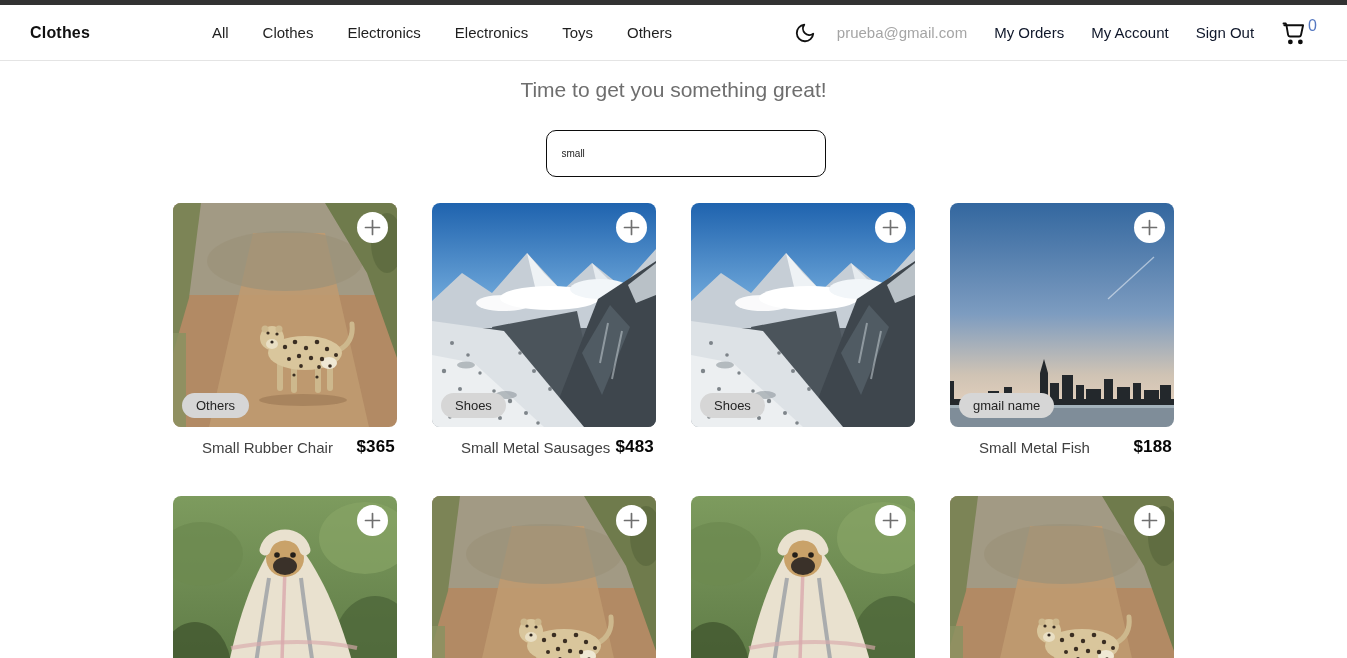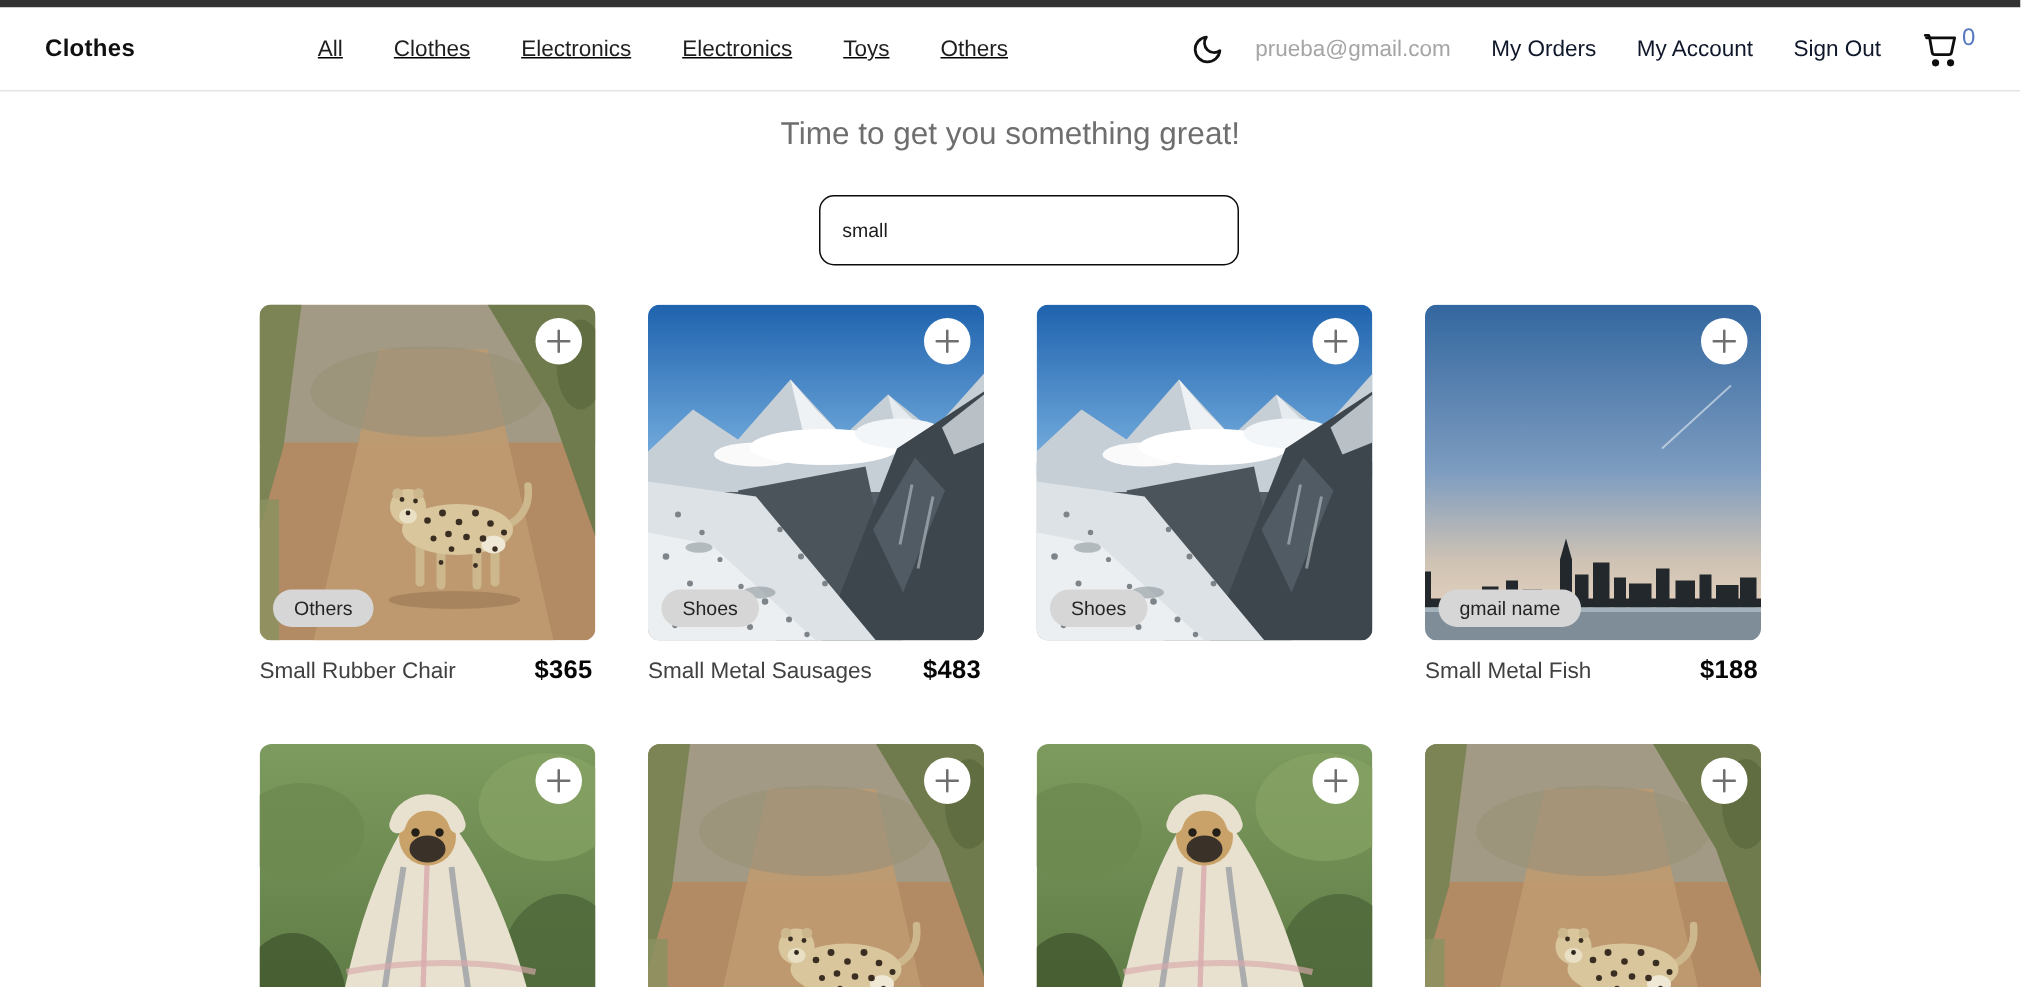--- a/index.html
+++ b/index.html
@@ -2,43 +2,43 @@
 <html style="--top-bar: #323232; --heading-text: #6e6e6e; --email-text: #a5a5a5; --cart-count: #5578c1; --tag-bg: #d6d6d6;"><head>
 <meta charset="utf-8">
 <style>
   * { margin:0; padding:0; box-sizing:border-box; }
   html,body { width:1347px; height:658px; overflow:hidden; background:#fff;
               font-family:"Liberation Sans", sans-serif; }
   .topstrip { height:5px; width:100%; background:var(--top-bar,#323232); }
   header { height:56px; display:flex; align-items:center; justify-content:space-between;
            padding:0 30px 0 30px; border-bottom:1px solid #e4e4e4; background:#fff; }
   .brand { font-size:16px; font-weight:700; color:#101010; letter-spacing:.2px; cursor:pointer; }
-  .cats { display:flex; gap:34px;text-decoration:underline; }
+  .cats { display:flex; gap:34px; }
   .cats a { font-size:15px; color:#1f1f1f; text-decoration:none; cursor:pointer; }
   .rightnav { display:flex; align-items:center; gap:27px; }
   .rightnav a { font-size:15px; color:#0f172a; text-decoration:none; cursor:pointer; }
   .email { font-size:15px; color:var(--email-text,#a5a5a5); }
   .theme-toggle { background:none; border:0; cursor:pointer; display:flex; align-items:center; margin-right:-6px; }
   .cartbtn { background:none; border:0; cursor:pointer; display:flex; align-items:flex-start; gap:2px; }
   .cartcount { font-size:16px; color:var(--cart-count,#5578c1); transform:translateY(-3px); }
   main { text-align:center; }
   .heading { margin-top:17px; font-size:21px; font-weight:400; color:var(--heading-text,#6e6e6e); }
   .search { margin-top:28px; width:280px; height:47px; border:1px solid #0c0c0c; border-radius:10px;
-            padding:0 15px; font-size:13px; color:#1c1c1c; font-family:inherit; outline:none;margin-left:24px; }
+            padding:0 15px; font-size:10px; color:#1c1c1c; font-family:inherit; outline:none;margin-left:24px; }
   .grid { width:1001px; margin:26px auto 0; display:grid; grid-template-columns:repeat(4,224px);
           column-gap:35px; row-gap:39px; text-align:left; }
   .card {}
   .art { position:relative; width:224px; height:224px; border-radius:8px; overflow:hidden; cursor:pointer; }
   .scene, .scene svg { display:block; width:100%; height:100%; }
   .plus { position:absolute; top:9px; right:9px; width:31px; height:31px; border-radius:50%;
           background:#fff; border:0; cursor:pointer; display:flex; align-items:center; justify-content:center; }
   .tag { position:absolute; bottom:9px; left:9px; background:var(--tag-bg,#d6d6d6); color:#242424;
          font-size:13px; padding:6px 14px; border-radius:999px; line-height:1; }
   .info { margin-top:10px; display:flex; justify-content:space-between; align-items:center; padding-right:2px; }
-  .pname { font-size:15px; color:#414141; }
+  .pname { font-size:15px; color:#414141;margin-left:29px; }
   .pprice { font-size:17px; font-weight:700; color:#060606; letter-spacing:.2px; }
 </style>
 </head>
 <body>
 
 <div class="topstrip"></div>
 
 <header>
   <div class="brand">Clothes</div>
 

